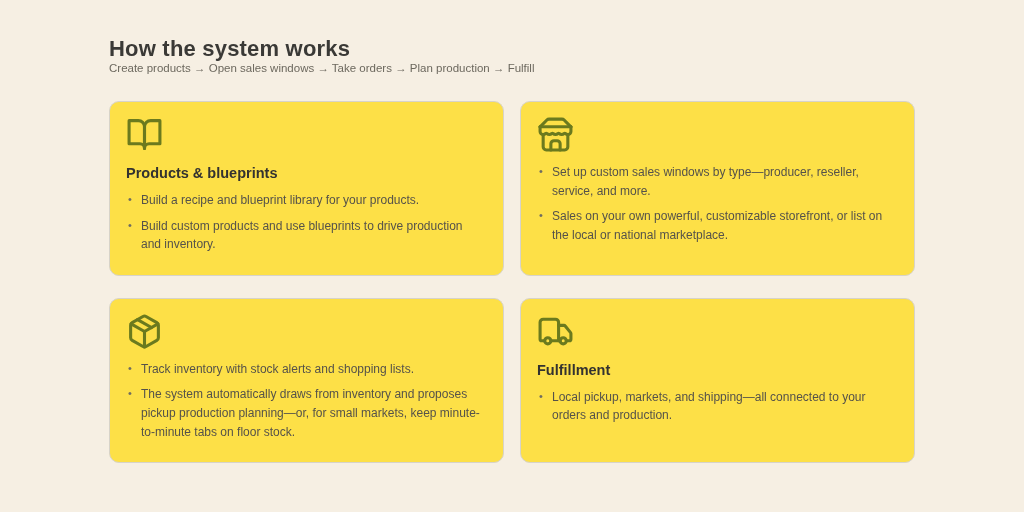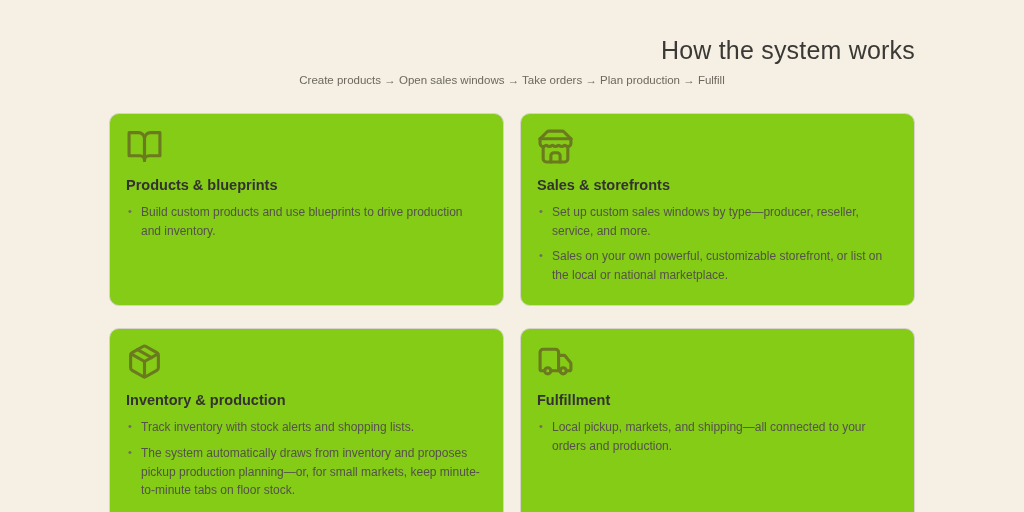--- a/index.html
+++ b/index.html
@@ -9,41 +9,40 @@
     font-family: "Liberation Sans", "DejaVu Sans", sans-serif;
     color: #3a3936;
     overflow: hidden;
   }
   .page {
     width: 806px;
     margin: 0 auto;
     padding-top: 36px;
   }
   .heading {
-    text-align: right;
-    font-size: 25px;
-    font-weight: 400;
+    text-align: left;
+    font-size: 22px;
+    font-weight: 700;
     letter-spacing: 0.2px;
     color: #3a3936;
   }
   .subtitle {
-    text-align: center;
+    text-align: left;
     font-size: 11.5px;
     color: #6c685e;
-    margin-top: 9px;
   }
   .grid {
     margin-top: 27px;
     display: grid;
     grid-template-columns: 1fr 1fr;
     column-gap: 16px;
     row-gap: 22px;
   }
   .card {
-    background: #84cc16;
+    background: #fde047;
     border: 1px solid #d7d3c9;
     border-radius: 10px;
     padding: 14px 19px 14px 16px;
     min-height: 145px;
   }
   .card-icon {
     width: 37px; height: 37px;
     color: #6b7a1e;
     display: block;
   }
@@ -88,51 +87,50 @@
 
     <div class="card">
       <span class="card-icon">
         <svg viewBox="0 0 24 24" fill="none" stroke="currentColor" stroke-width="2" stroke-linecap="round" stroke-linejoin="round">
           <path d="M2 3h6a4 4 0 0 1 4 4v14a3 3 0 0 0-3-3H2z"></path>
           <path d="M22 3h-6a4 4 0 0 0-4 4v14a3 3 0 0 1 3-3h7z"></path>
         </svg>
       </span>
       <h2 class="card-title">Products &amp; blueprints</h2>
       <ul class="bullets">
+        <li>Build a recipe and blueprint library for your products.</li>
         <li>Build custom products and use blueprints to drive production and inventory.</li>
       </ul>
     </div>
 
     <div class="card">
       <span class="card-icon">
         <svg viewBox="0 0 24 24" fill="none" stroke="currentColor" stroke-width="2" stroke-linecap="round" stroke-linejoin="round">
           <path d="m2 7 4.41-4.41A2 2 0 0 1 7.83 2h8.34a2 2 0 0 1 1.42.59L22 7"></path>
           <path d="M4 12v8a2 2 0 0 0 2 2h12a2 2 0 0 0 2-2v-8"></path>
           <path d="M15 22v-4a2 2 0 0 0-2-2h-2a2 2 0 0 0-2 2v4"></path>
           <path d="M2 7h20"></path>
           <path d="M22 7v3a2 2 0 0 1-2 2 2.7 2.7 0 0 1-1.59-.63.7.7 0 0 0-.82 0A2.7 2.7 0 0 1 16 12a2.7 2.7 0 0 1-1.59-.63.7.7 0 0 0-.82 0A2.7 2.7 0 0 1 12 12a2.7 2.7 0 0 1-1.59-.63.7.7 0 0 0-.82 0A2.7 2.7 0 0 1 8 12a2.7 2.7 0 0 1-1.59-.63.7.7 0 0 0-.82 0A2.7 2.7 0 0 1 4 12a2 2 0 0 1-2-2V7"></path>
         </svg>
       </span>
-      <h2 class="card-title">Sales &amp; storefronts</h2>
       <ul class="bullets">
         <li>Set up custom sales windows by type—producer, reseller, service, and more.</li>
         <li>Sales on your own powerful, customizable storefront, or list on the local or national marketplace.</li>
       </ul>
     </div>
 
     <div class="card">
       <span class="card-icon">
         <svg viewBox="0 0 24 24" fill="none" stroke="currentColor" stroke-width="2" stroke-linecap="round" stroke-linejoin="round">
           <path d="m7.5 4.27 9 5.15"></path>
           <path d="M21 8a2 2 0 0 0-1-1.73l-7-4a2 2 0 0 0-2 0l-7 4A2 2 0 0 0 3 8v8a2 2 0 0 0 1 1.73l7 4a2 2 0 0 0 2 0l7-4A2 2 0 0 0 21 16Z"></path>
           <path d="M3.3 7 12 12l8.7-5"></path>
           <path d="M12 22V12"></path>
         </svg>
       </span>
-      <h2 class="card-title">Inventory &amp; production</h2>
       <ul class="bullets">
         <li>Track inventory with stock alerts and shopping lists.</li>
         <li>The system automatically draws from inventory and proposes pickup production planning—or, for small markets, keep minute-to-minute tabs on floor stock.</li>
       </ul>
     </div>
 
     <div class="card">
       <span class="card-icon">
         <svg viewBox="0 0 24 24" fill="none" stroke="currentColor" stroke-width="2" stroke-linecap="round" stroke-linejoin="round">
           <path d="M14 18V6a2 2 0 0 0-2-2H4a2 2 0 0 0-2 2v11a1 1 0 0 0 1 1h2"></path>

